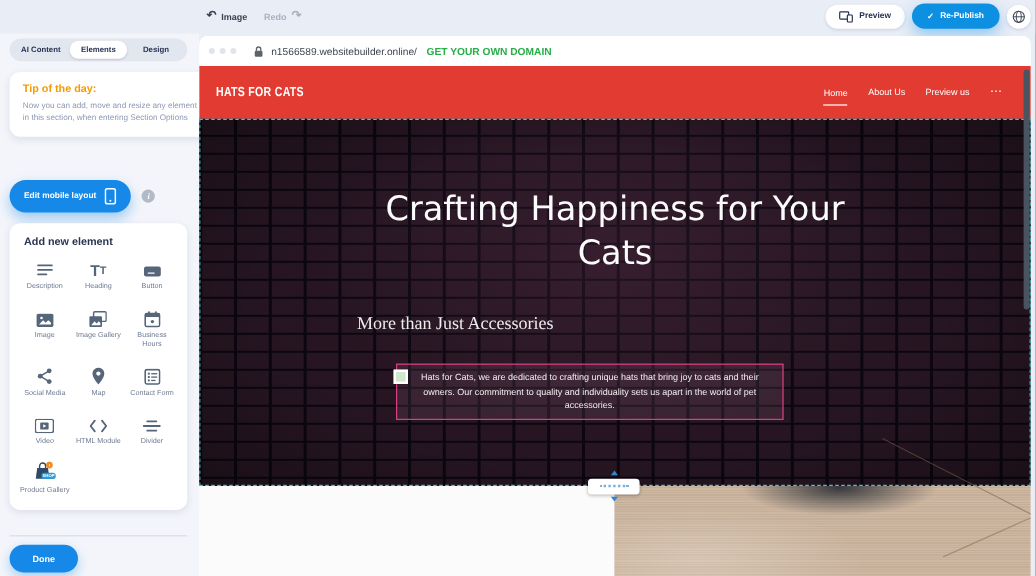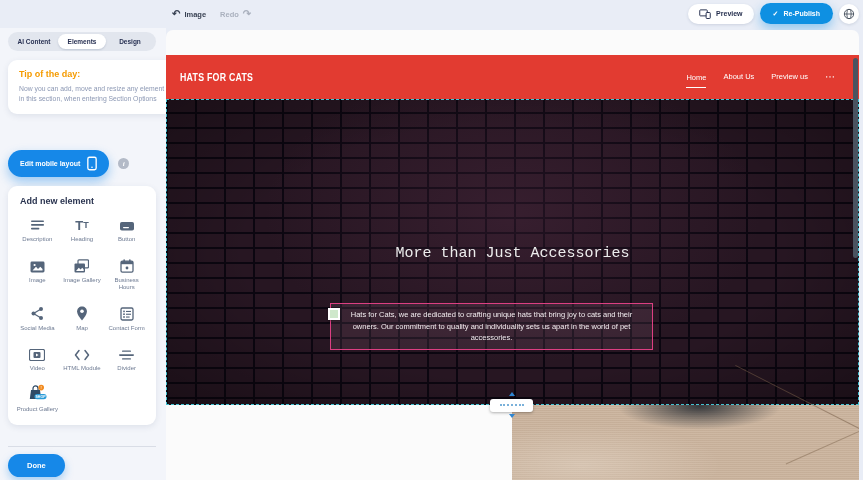--- a/index.html
+++ b/index.html
@@ -59,21 +59,21 @@
   .hero { position:absolute; left:0; top:69px; width:100%; height:306px;
     background-color:#271622;
     background-image:
       radial-gradient(ellipse 400px 240px at 50% 38%, rgba(96,52,80,.28), rgba(0,0,0,0) 62%),
       radial-gradient(ellipse 760px 360px at 50% 50%, rgba(0,0,0,0) 35%, rgba(0,0,0,.74) 96%),
       linear-gradient(0deg, #0b0610 1.5px, transparent 1.5px),
       linear-gradient(90deg, #0b0610 2.5px, transparent 2.5px);
     background-size:auto, auto, 29px 15px, 29px 15px; }
   .hero-outline { position:absolute; inset:0; border:1px dashed #43c2d1; pointer-events:none; }
   .hero-heading { position:absolute; left:50%; top:56px; transform:translateX(-50%); width:430px; text-align:center; font-family:"DejaVu Sans", sans-serif; font-size:28px; font-weight:500; line-height:1.33; color:#fcfcfc; cursor:pointer; }
-  .hero-sub { position:absolute; left:50%; top:146px; transform:translateX(-50%); width:430px; text-align:center; font-family:Liberation Mono, monospace; font-size:15px; font-weight:400; color:#ededed; cursor:pointer; }
+  .hero-sub { position:absolute; left:50%; top:163px; transform:translateX(-50%); width:430px; text-align:left; font-family:Liberation Serif, serif; font-size:15px; font-weight:400; color:#ededed; cursor:pointer; }
   .textbox { position:absolute; left:164px; top:204px; width:323px; min-height:43px; border:1px solid #dc3f82; background:rgba(222,170,200,.10); display:flex; align-items:center; justify-content:center; padding:5px 8px; cursor:pointer; }
   .textbox p { font-size:7.5px; color:#f2ecef; line-height:1.55; text-align:center; }
   .sel-handle { position:absolute; left:-3px; top:4px; width:12px; height:12px; background:#cfe8cb; border:2px solid #fff; box-shadow:0 1px 2px rgba(0,0,0,.35); cursor:grab; }
 
   .next-section { position:absolute; left:0; top:375px; width:100%; height:75px; background:#fbfbfb; }
   .sand { position:absolute; left:346px; top:0; width:347px; height:75px; background-color:#cbb49e;
     background-image:
       radial-gradient(ellipse 120px 34px at 54% 2%, rgba(42,46,52,.92), rgba(42,46,52,0) 68%),
       radial-gradient(ellipse 200px 60px at 20% 80%, rgba(255,250,242,.25), rgba(255,250,242,0) 70%),
       repeating-linear-gradient(0deg, rgba(255,255,255,.05) 0 1px, rgba(90,70,55,.05) 1px 2px); }
@@ -312,33 +312,49 @@
 
       </div>
     </div>
 
     <div class="side-divider"></div>
     <button class="btn-done">Done</button>
   </aside>
 
   <div class="preview">
 
+    <div class="chrome">
+      <span class="dots">
+        <span class="dot"></span>
+        <span class="dot"></span>
+        <span class="dot"></span>
+      </span>
+      <span>
+        <svg width="9" height="10" viewBox="0 0 12 14">
+            <rect x="1.5" y="6" width="9" height="7" rx="1.5" fill="#5f6368"></rect>
+            <path d="M3.5 6 V4.2 a2.5 2.5 0 0 1 5 0 V6" fill="none" stroke="#5f6368" stroke-width="1.6"></path>
+          </svg>
+      </span>
+      <span class="url">n1566589.websitebuilder.online/</span>
+      <a class="domain-link">GET YOUR OWN DOMAIN</a>
+    </div>
 
     <header class="site-header">
       <span class="logo">HATS FOR CATS</span>
       <nav class="nav">
         <span class="nav-item active">Home</span>
         <span class="nav-item">About Us</span>
         <span class="nav-item">Preview us</span>
         <span class="nav-more">⋯</span>
       </nav>
     </header>
 
     <section class="hero">
       <div class="hero-outline"></div>
+      <h1 class="hero-heading">Crafting Happiness for Your Cats</h1>
       <p class="hero-sub">More than Just Accessories</p>
       <div class="textbox">
         <span class="sel-handle"></span>
         <p>Hats for Cats, we are dedicated to crafting unique hats that bring joy to cats and their owners. Our commitment to quality and individuality sets us apart in the world of pet accessories.</p>
       </div>
     </section>
 
     <section class="next-section">
       <div class="sand">
         <span class="joint1"></span>

